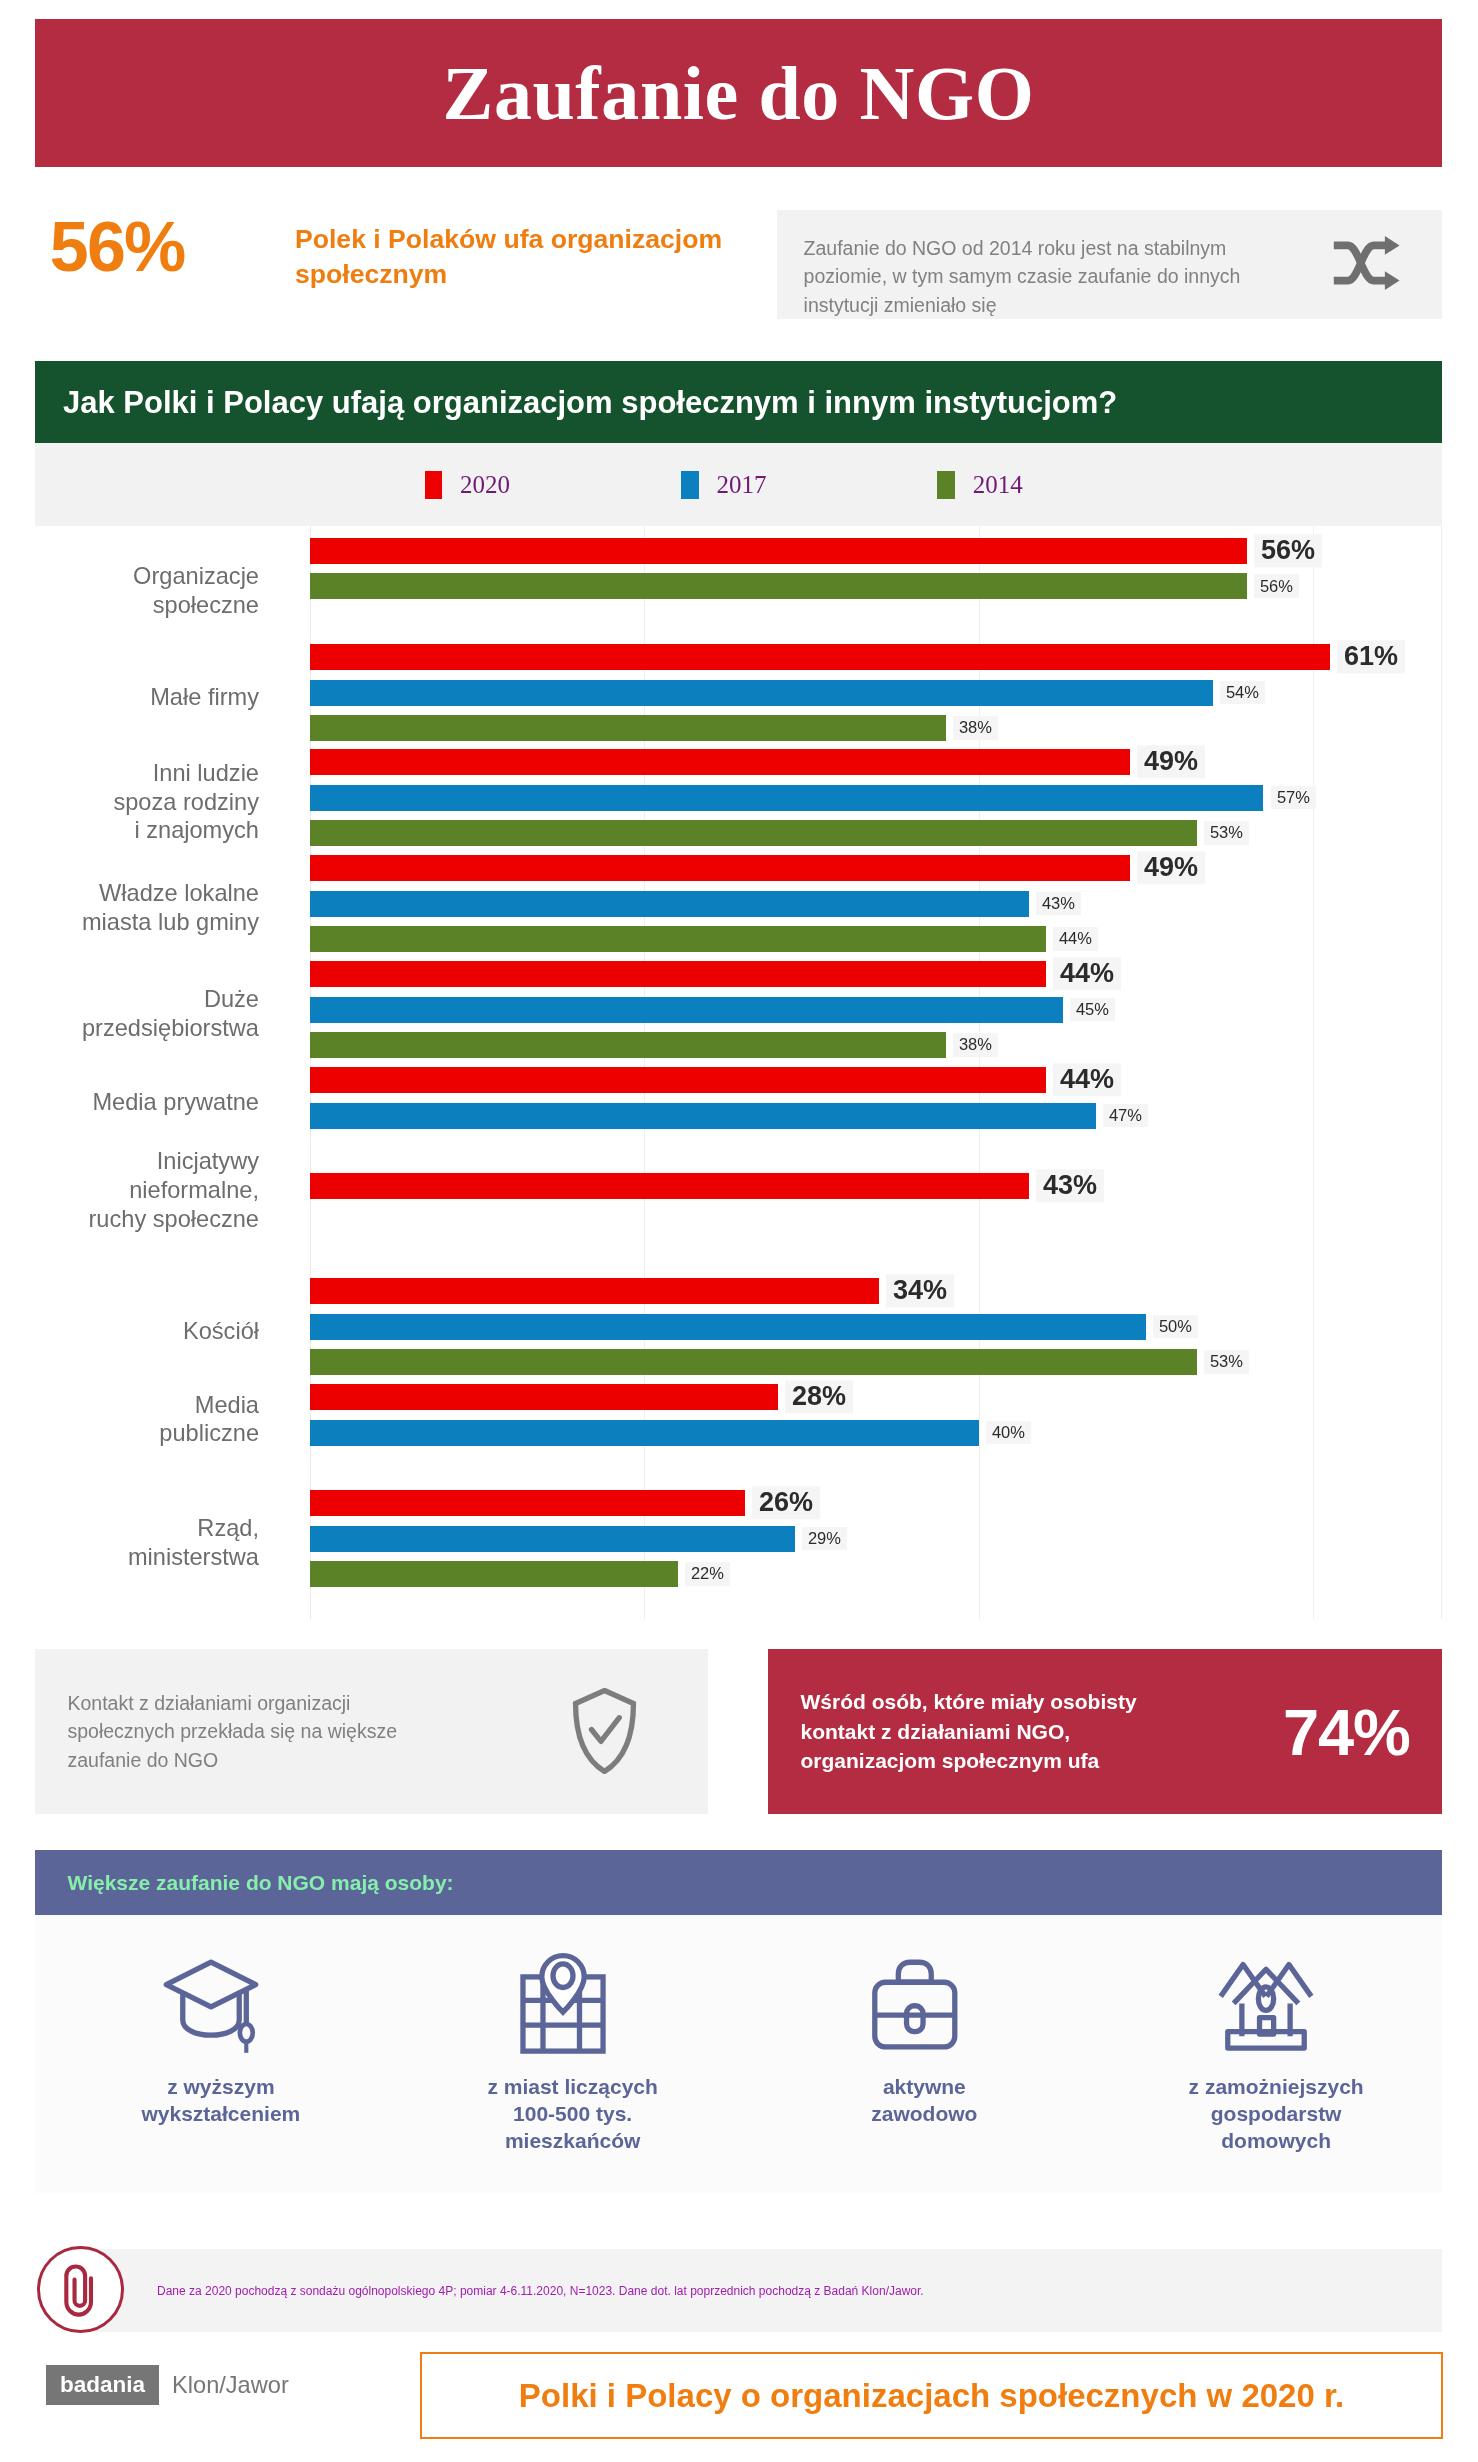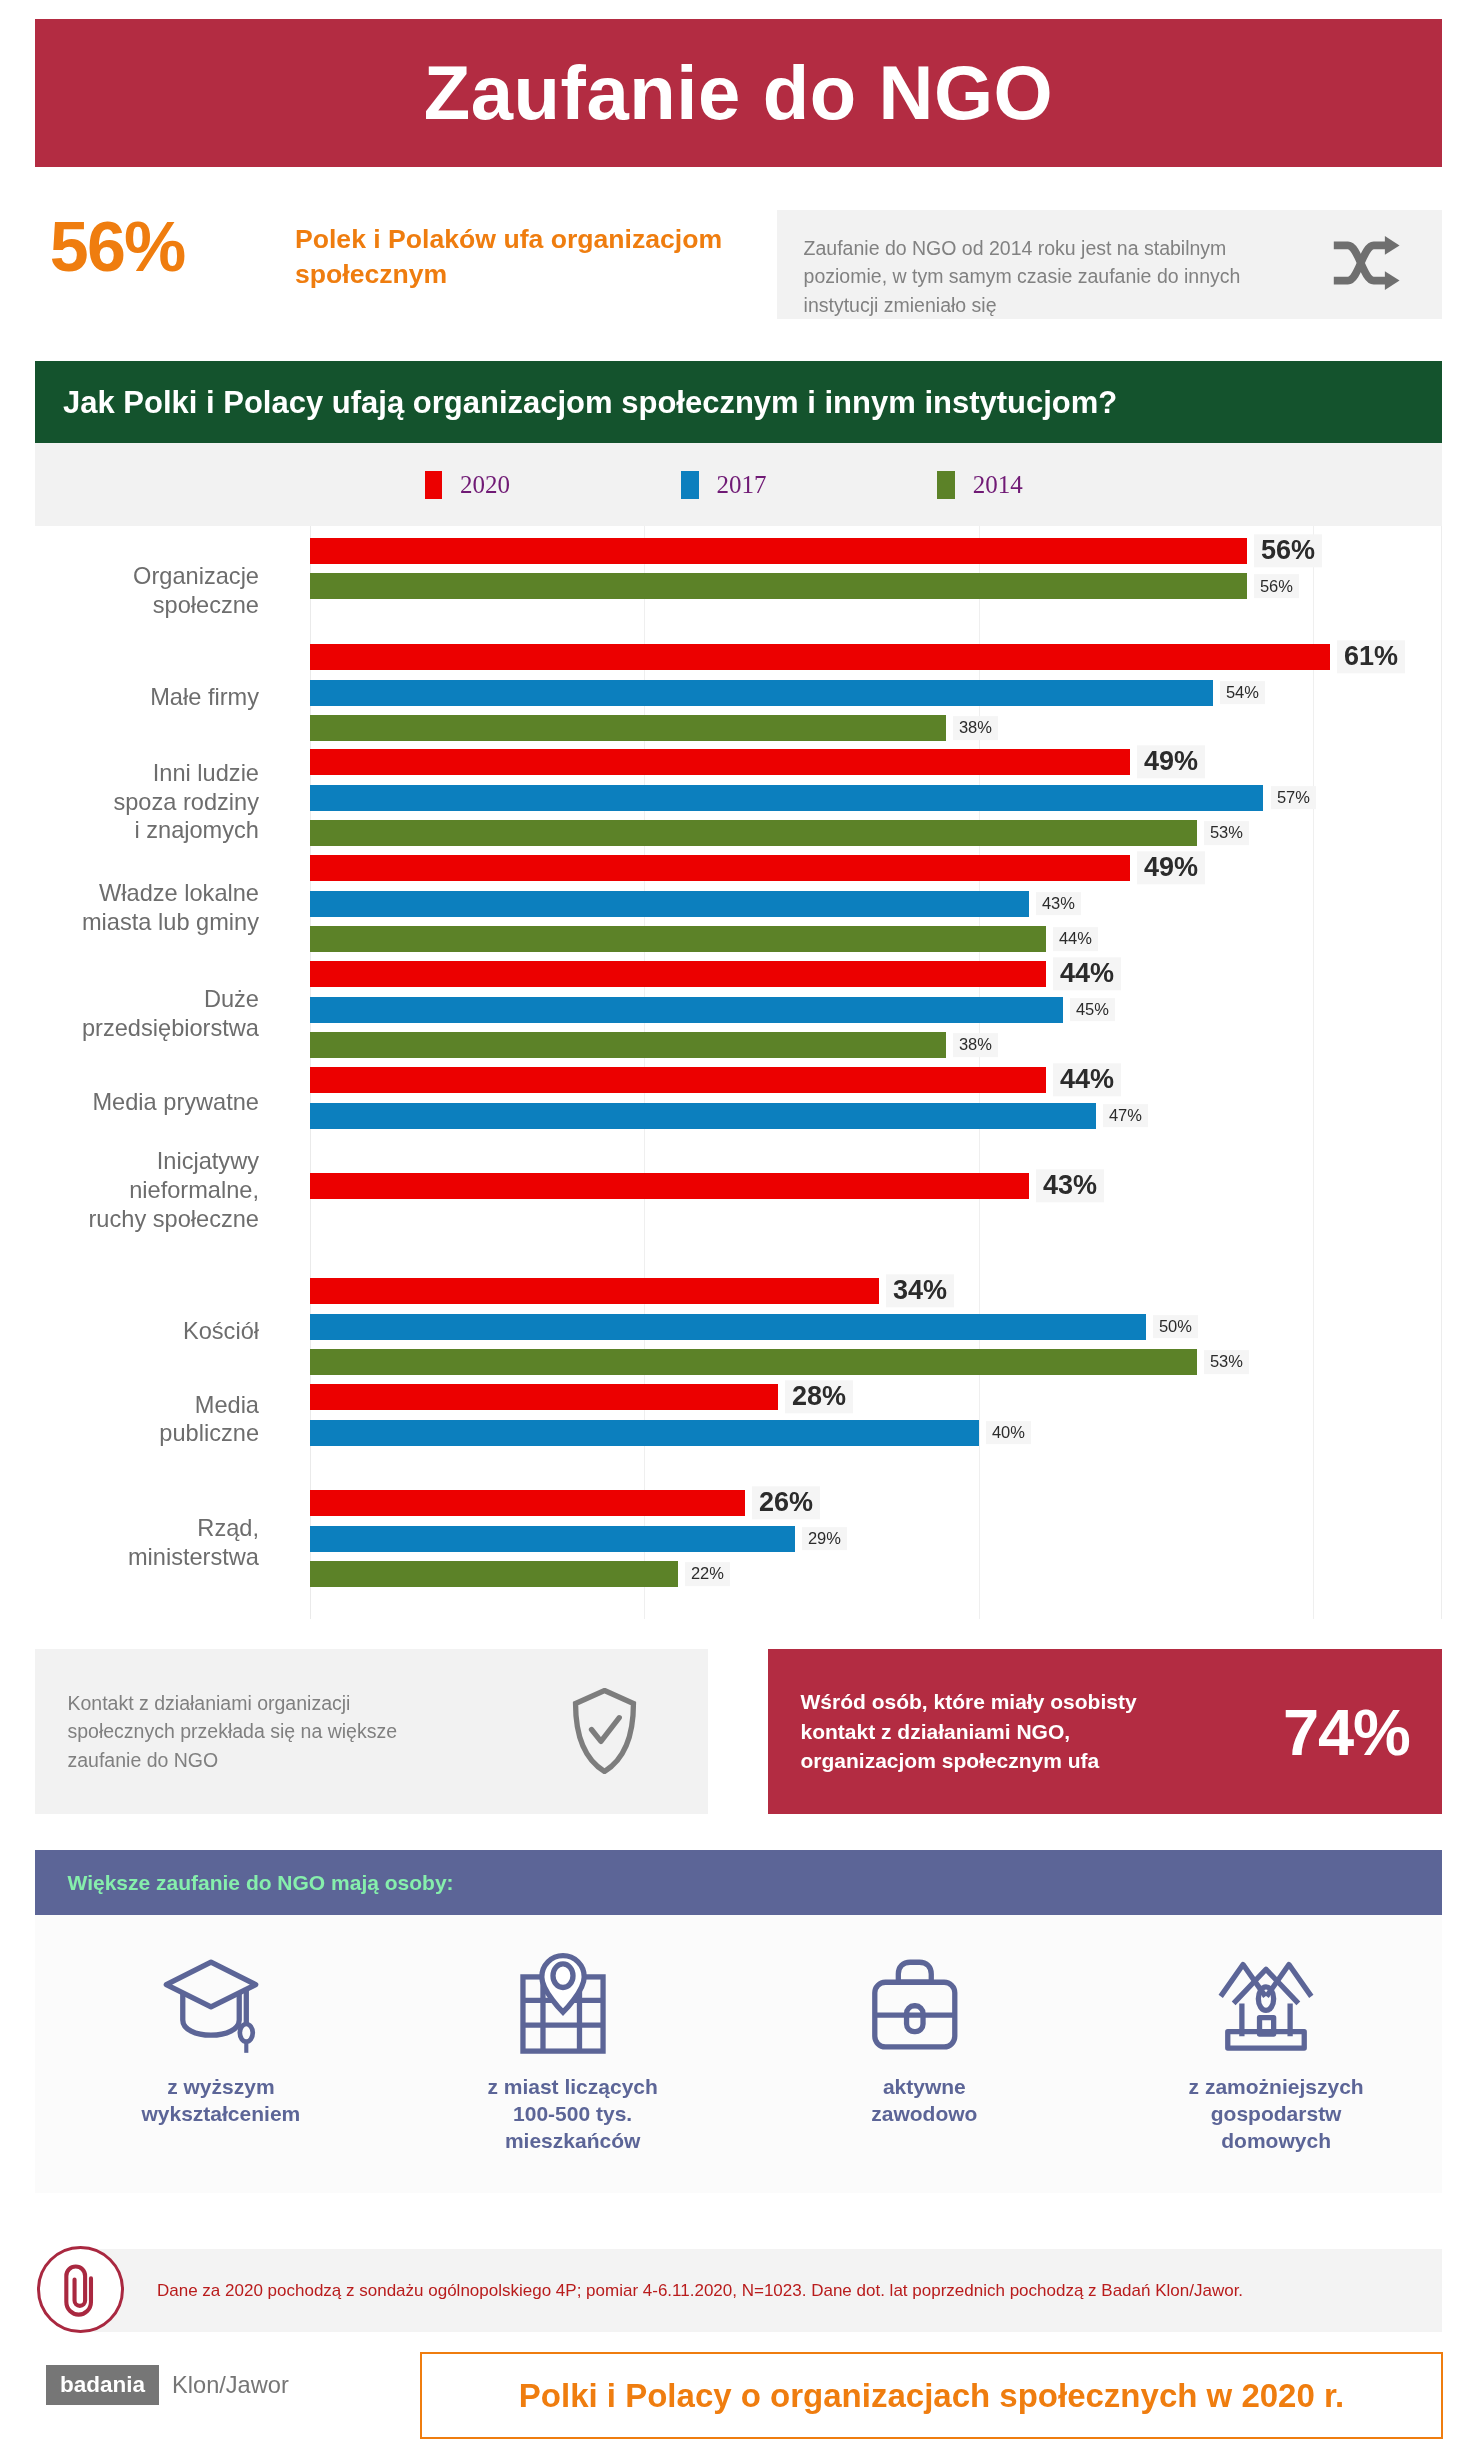--- a/index.html
+++ b/index.html
@@ -10,21 +10,21 @@
   }
   body { width: 1478px; height: 2462px; position: relative; overflow: hidden; }
 
   .page { width: 1478px; height: 2462px; position: relative; padding: 0 35px; }
 
   
   .title-banner {
     position: absolute; left: 35px; top: 19px;
     width: 1407px; height: 148px;
     background: #b32c42;
-    display: flex; align-items: center; justify-content: center;
+    display: flex; align-items: center; justify-content: center; font-family: Liberation Serif, serif;
   }
   .title-banner h1 {
     color: #ffffff;
     font-size: 76px;
     font-weight: bold;
     letter-spacing: 0.6px;
     line-height: 1;
   }
 
   
@@ -188,21 +188,21 @@
   }
 
   
   .source-box {
     position: absolute; left: 71px; top: 2249px;
     width: 1371px; height: 83px;
     background: #f3f3f3;
     display: flex; align-items: center;
   }
   .source-text {
-    color: #b91c1c; font-size: 17px; padding-left: 86px;
+    color: #a21caf; font-size: 12px; padding-left: 86px;
   }
   .clip-badge {
     position: absolute; left: 37px; top: 2246px;
     width: 87px; height: 87px;
     border: 3px solid #a92840;
     border-radius: 50%;
     display: flex; align-items: center; justify-content: center;
     background: #ffffff;
   }
 

